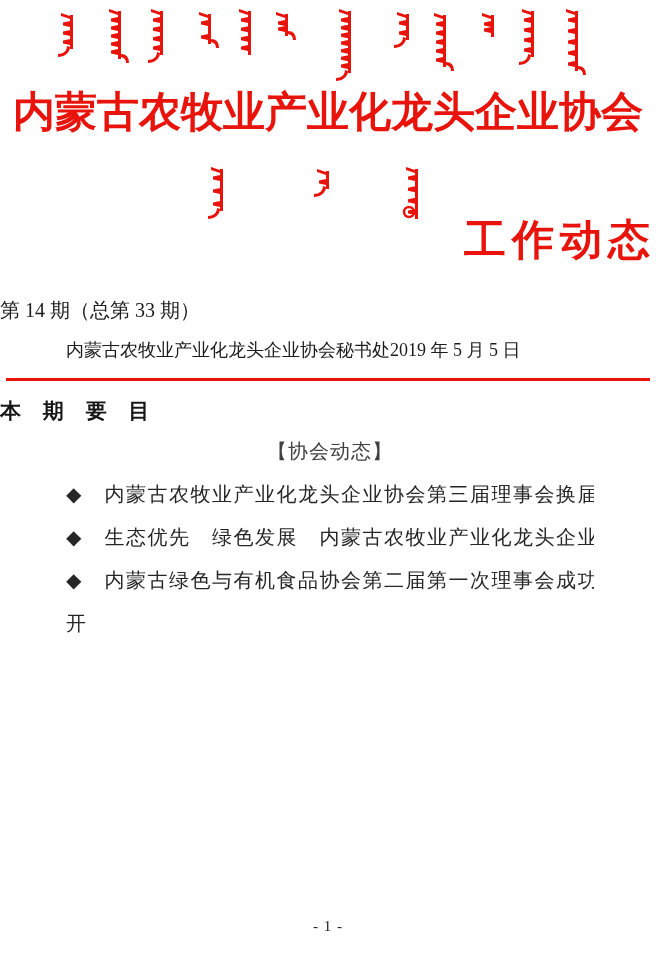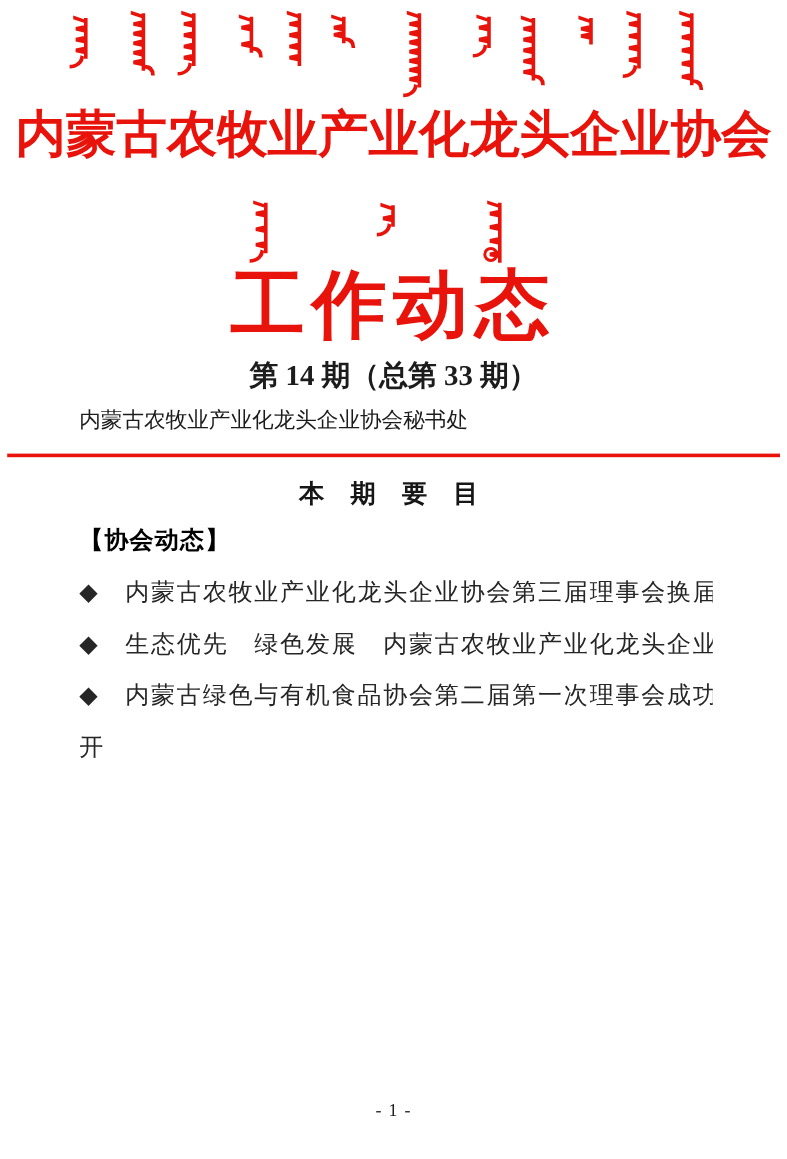--- a/index.html
+++ b/index.html
@@ -14,49 +14,50 @@
   .mong-row.top { top:8px; height:78px; }
   .mong-row.mid { top:166px; height:64px; }
   .mong-glyph { position:absolute; display:block; line-height:0; }
   .main-title {
     position:absolute; top:84px; left:0; width:100%;
     text-align:center; font-size:42px; font-weight:bold;
     letter-spacing:0px; white-space:nowrap;
   }
   .masthead {
     position:absolute; top:212px; left:0; width:100%;
-    text-align:center; font-size:62px; font-weight:bold;
+    text-align:right; font-size:42px; font-weight:bold;
     letter-spacing:6px; white-space:nowrap;
   }
   .issue {
     position:absolute; top:297px; left:0; width:100%;
-    text-align:center; font-size:24px; font-weight:bold; color:#1c1c1c;
+    text-align:left; font-size:20px; font-weight:normal; color:#1c1c1c;
   }
   .publine {
     position:absolute; top:338px; left:66px; right:60px;
     display:flex; justify-content:flex-start; align-items:baseline;
     font-size:18px; color:#1c1c1c; white-space:nowrap;
   }
   .divider { position:absolute; top:378px; left:6px; right:6px; height:3px; }
   .contents-title {
     position:absolute; top:397px; left:0; width:100%;
-    text-align:center; font-size:21px; font-weight:bold; color:#161616;
+    text-align:left; font-size:21px; font-weight:bold; color:#161616;
     letter-spacing:8px; font-family:"Liberation Sans","DejaVu Sans",sans-serif;
   }
   .toc {
     position:absolute; top:430px; left:66px; width:528px;
     font-size:20px; color:#262626;
   }
   .toc .line {
     height:43px; line-height:43px; letter-spacing:1.5px;
     white-space:nowrap; overflow:hidden;
   }
   .toc .section-label {
-    font-weight:bold; color:#000000; letter-spacing:1px;
+    font-weight:normal; color:#404040; letter-spacing:1px;
     font-family:"Liberation Sans","DejaVu Sans",sans-serif;
+    text-align:center;
   }
   .footer {
     position:absolute; top:918px; left:0; width:100%;
     text-align:center; font-size:15px; color:#222222; letter-spacing:1px;
   }
 </style>
 </head>
 <body>
 
 <div class="page">
@@ -114,20 +115,21 @@
           <circle cx="9" cy="46" r="5" fill="none" stroke="#e8140c" stroke-width="2.5"></circle>
         </svg></span>
     </div>
 
   <div class="masthead" style="color: rgb(232, 20, 12);">工作动态</div>
 
   <div class="issue">第 14 期（总第 33 期）</div>
 
   <div class="publine">
     <span>内蒙古农牧业产业化龙头企业协会秘书处</span>
+    <span>2019 年 5 月 5 日</span>
   </div>
 
   <div class="divider" style="background: rgb(232, 20, 12);"></div>
 
   <div class="contents-title">本 期 要 目</div>
 
   <div class="toc">
     <div class="line section-label">【协会动态】</div>
   <div class="line">◆　内蒙古农牧业产业化龙头企业协会第三届理事会换届工</div>
       <div class="line">◆　生态优先　绿色发展　内蒙古农牧业产业化龙头企业协</div>

